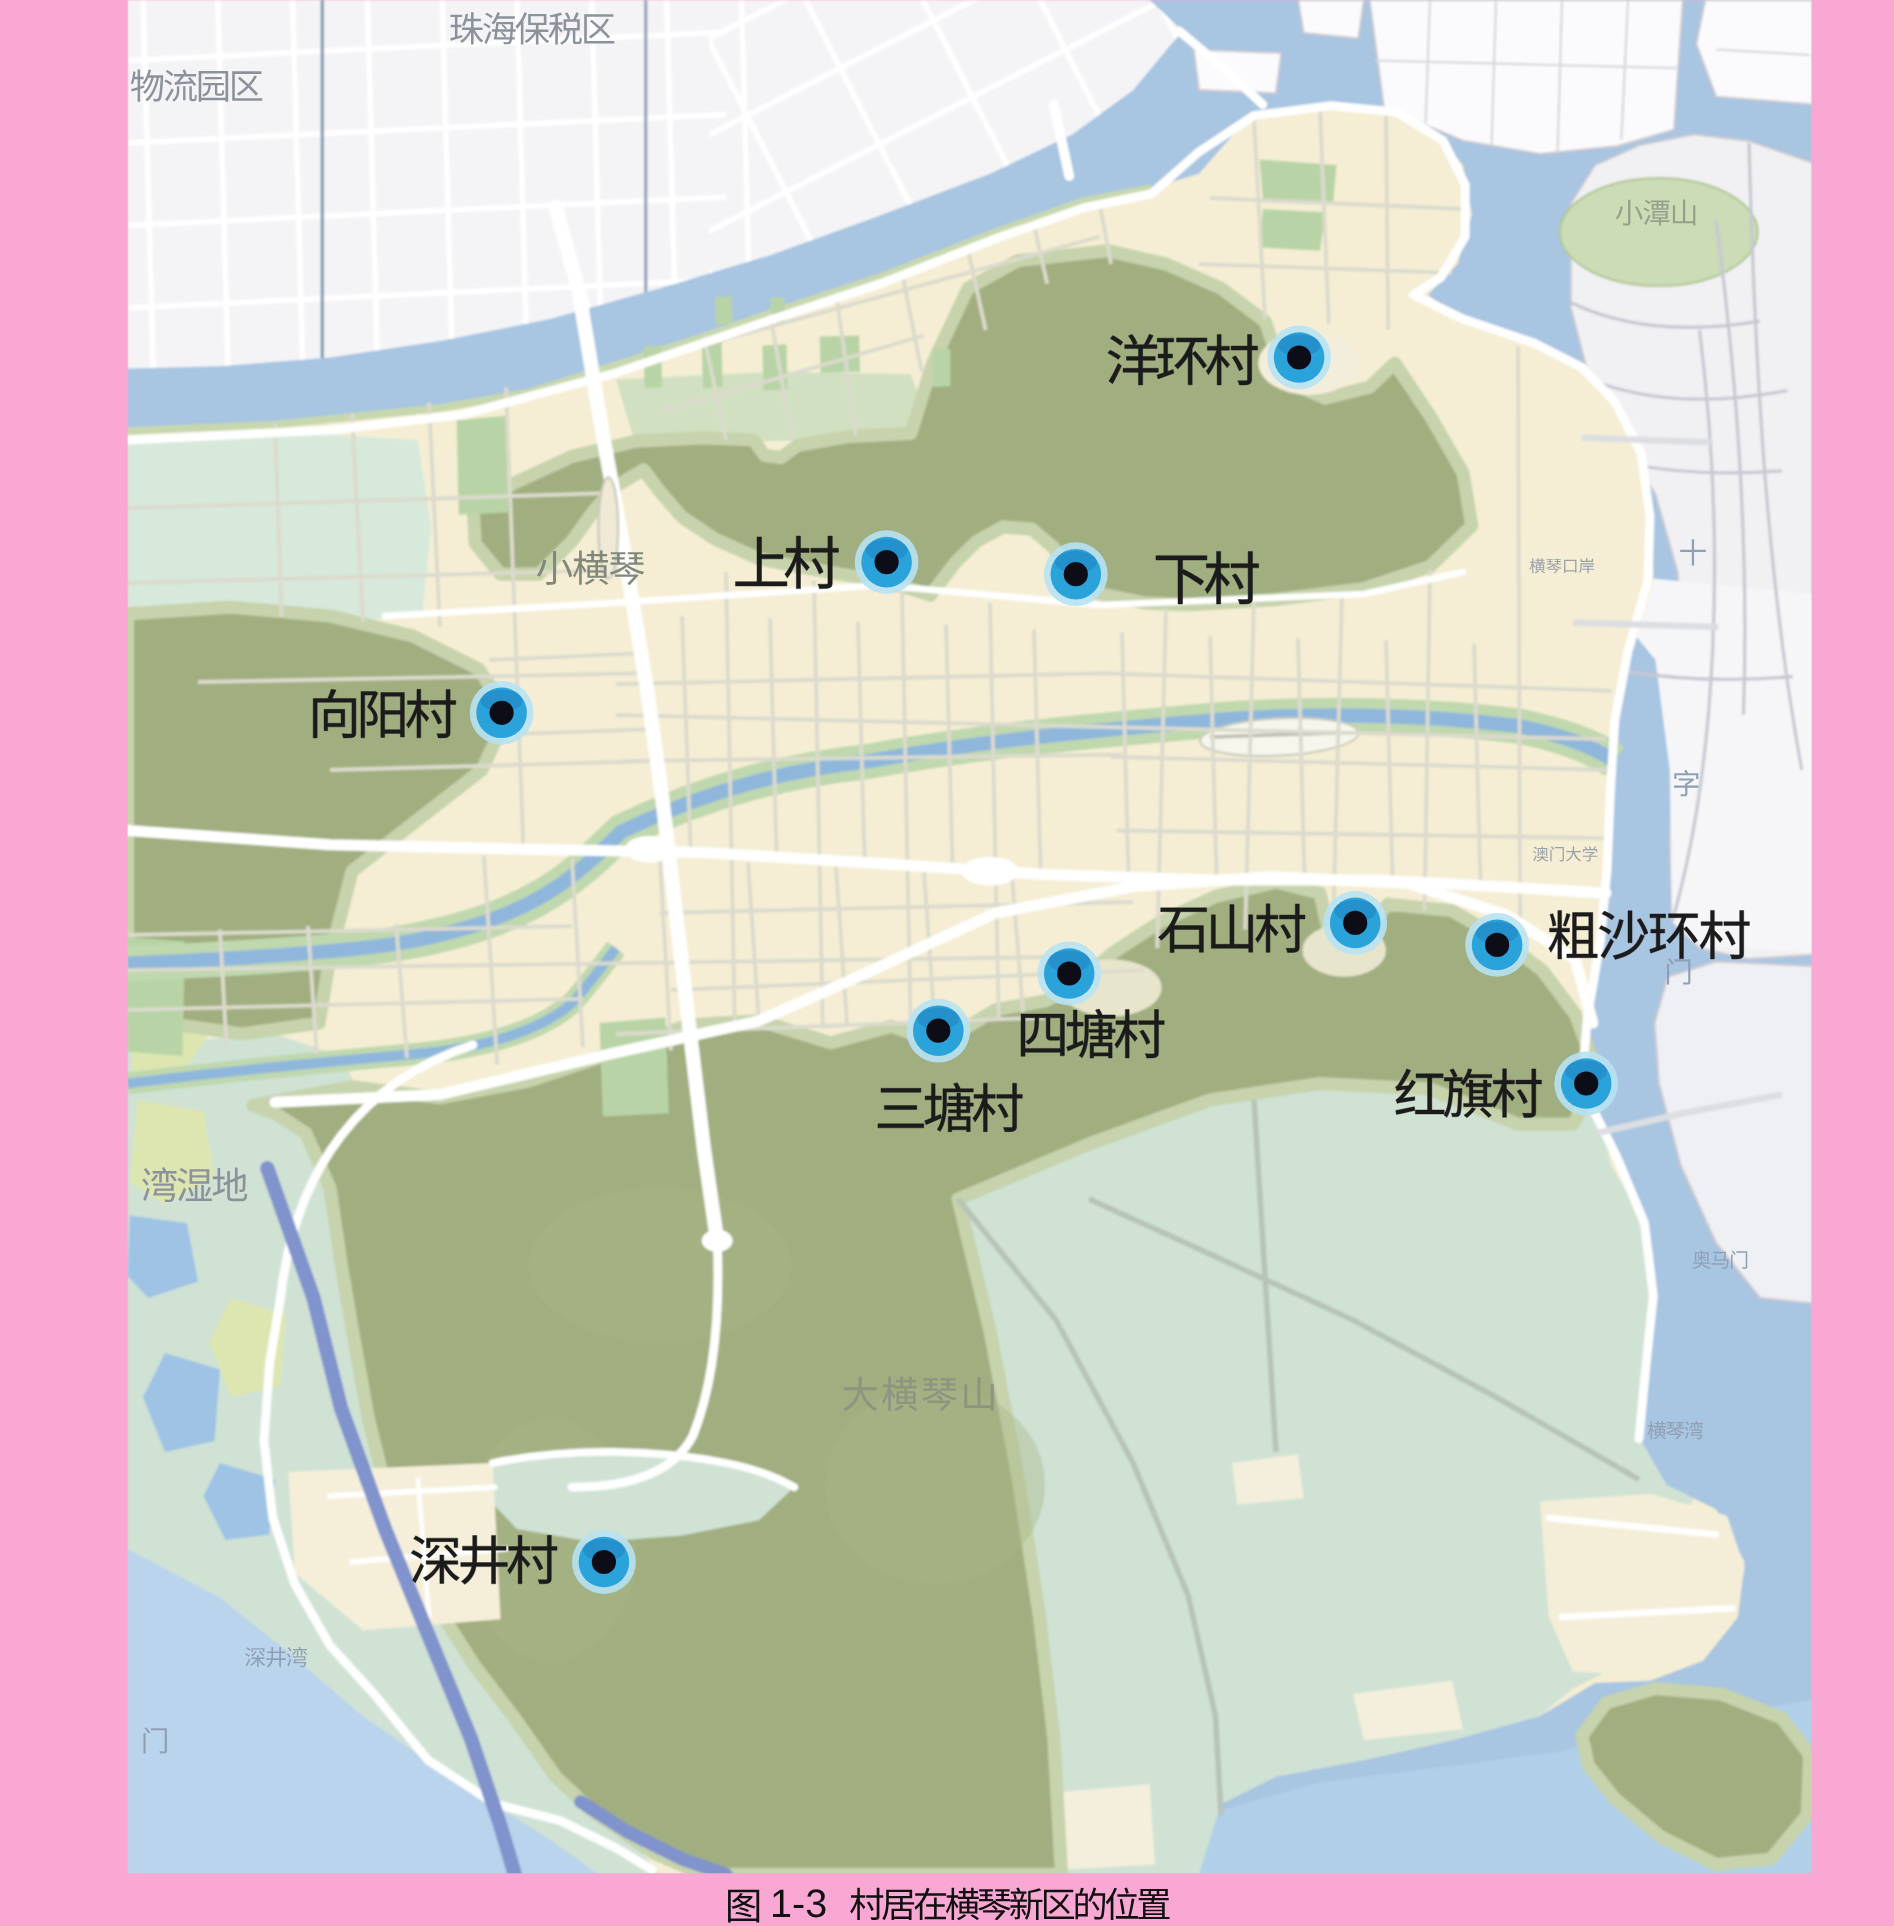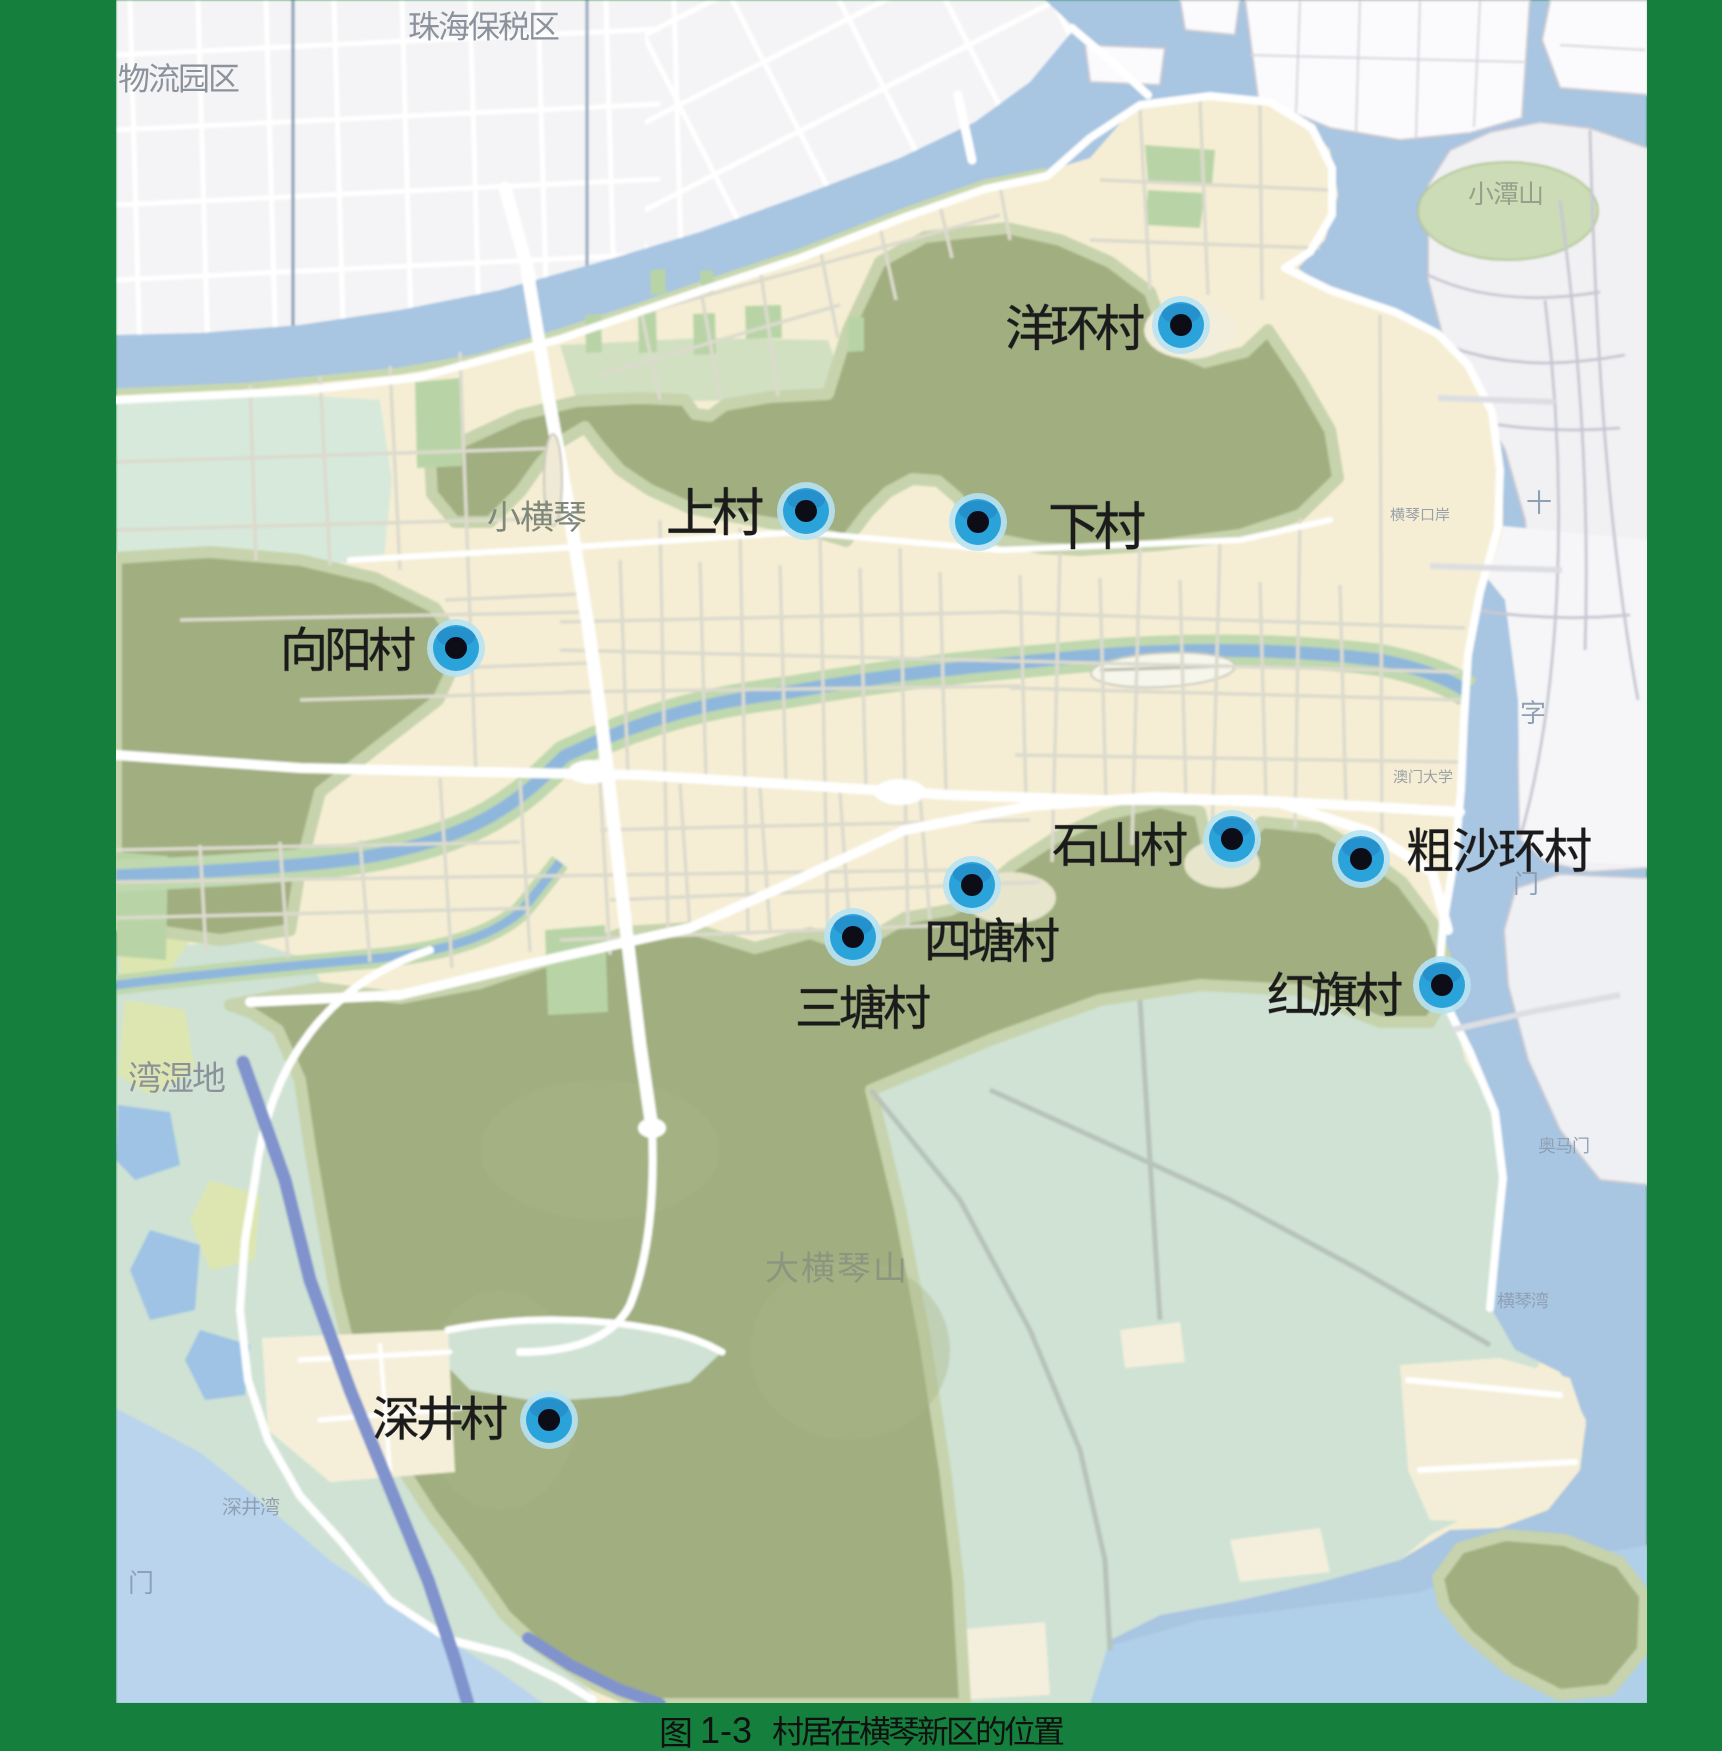--- a/index.html
+++ b/index.html
@@ -1,15 +1,15 @@
 <!DOCTYPE html>
 <html><head><meta charset="utf-8">
 <style>
 html,body{margin:0;padding:0;background:#ffffff;}
-.page{position:relative;width:1722px;height:1751px;background:#15803d;overflow:hidden;
+.page{position:relative;width:1722px;height:1751px;background:#f9a8d4;overflow:hidden;
 font-family:"Liberation Sans",sans-serif;}
 </style></head>
 <body>
 <div class="page">
 <svg width="1722" height="1751" viewBox="0 0 1722 1751">
 <defs>
 <path id="g0" d="M123 743V667H879V743ZM187 416V341H801V416ZM65 69V-7H934V69Z"></path>
 <path id="g1" d="M427 825V43H51V-32H950V43H506V441H881V516H506V825Z"></path>
 <path id="g2" d="M55 766V691H441V-79H520V451C635 389 769 306 839 250L892 318C812 379 653 469 534 527L520 511V691H946V766Z"></path>
 <path id="g3" d="M92 633V558H286V447C286 404 285 363 281 322H60V246H269C246 139 192 43 71 -35C91 -47 121 -73 135 -90C272 1 328 117 350 246H642V-80H720V246H942V322H720V558H918V633H720V837H642V633H364V836H286V633ZM360 322C363 363 364 405 364 447V558H642V322Z"></path>

